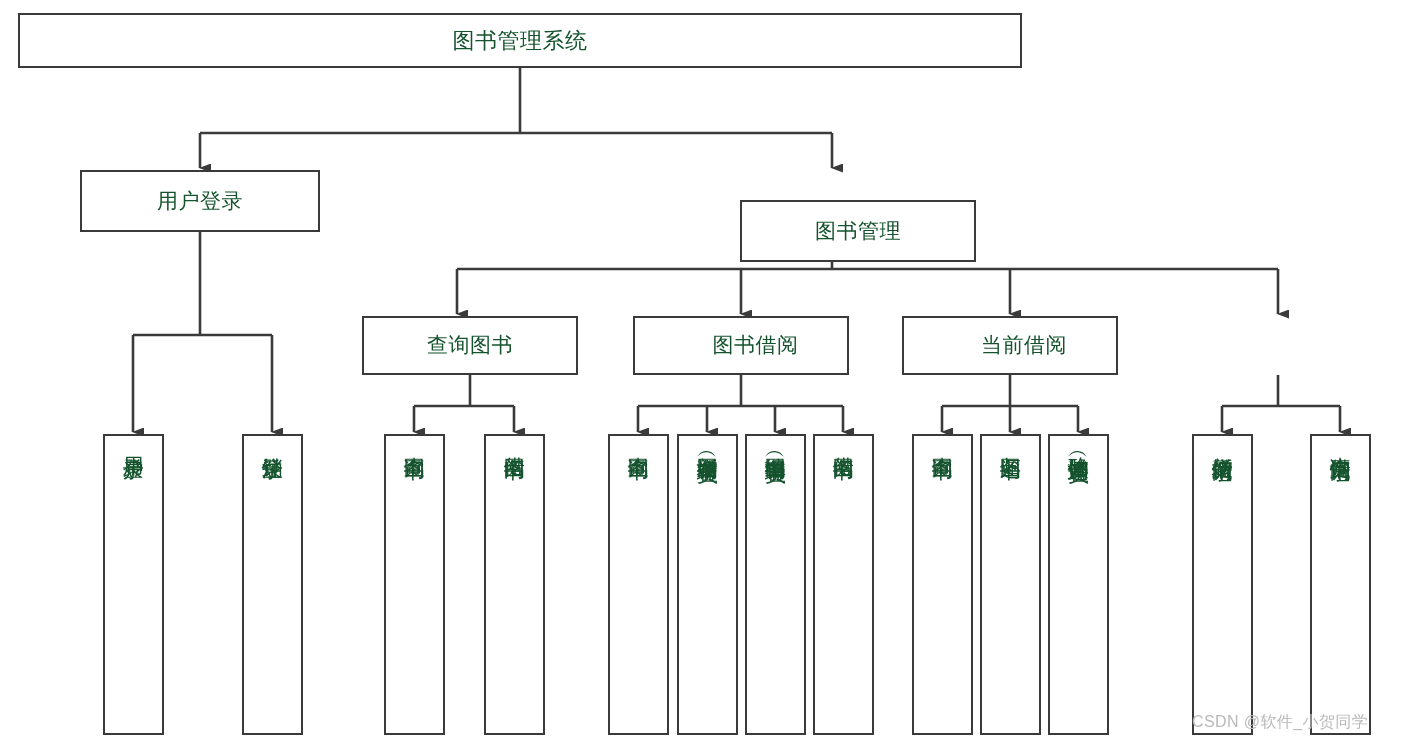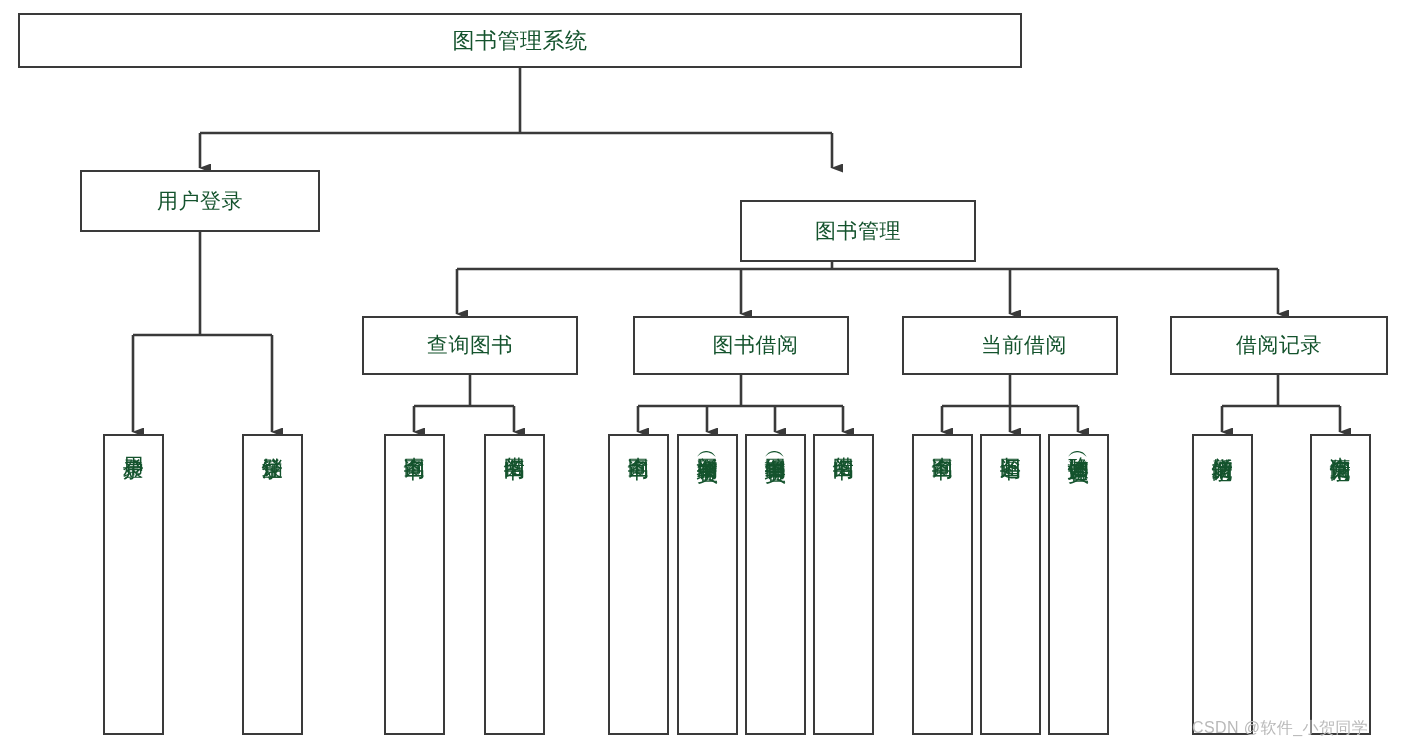--- a/index.html
+++ b/index.html
@@ -58,21 +58,20 @@
     letter-spacing: 1px;
     white-space: normal;
     max-height: 284px;
   }
   .watermark {
     position: absolute;
     font-size: 16px;
     color: #b9b9b9;
     white-space: nowrap;
     letter-spacing: 0.4px;
-    margin-top: 6px;
   }
 </style>
 </head>
 <body>
 
 <div id="canvas">
 
   <svg class="wires" viewBox="0 0 1405 747" xmlns="http://www.w3.org/2000/svg">
     <defs>
       <marker id="arrow" markerWidth="10" markerHeight="12" refX="4.5" refY="11" orient="auto" markerUnits="userSpaceOnUse">
@@ -136,23 +135,20 @@
 
   <div class="node" style="left:362px; top:316px; width:216px; height:59px;">
     <span class="label">查询图书</span>
   </div>
   <div class="node" style="left:633px; top:316px; width:216px; height:59px;padding-left:29px;">
     <span class="label">图书借阅</span>
   </div>
   <div class="node" style="left:902px; top:316px; width:216px; height:59px;padding-left:28px;">
     <span class="label">当前借阅</span>
   </div>
-  <div class="node" style="left:1170px; top:316px; width:218px; height:59px;">
-    <span class="label">借阅记录</span>
-  </div>
 
   <div class="node leaf" style="left:103px; top:434px; width:61px; height:301px;">
     <span class="label">用户登录</span>
   </div>
   <div class="node leaf" style="left:242px; top:434px; width:61px; height:301px;">
     <span class="label">注销登录</span>
   </div>
 
   <div class="node leaf" style="left:384px; top:434px; width:61px; height:301px;">
     <span class="label">查询图书</span>

